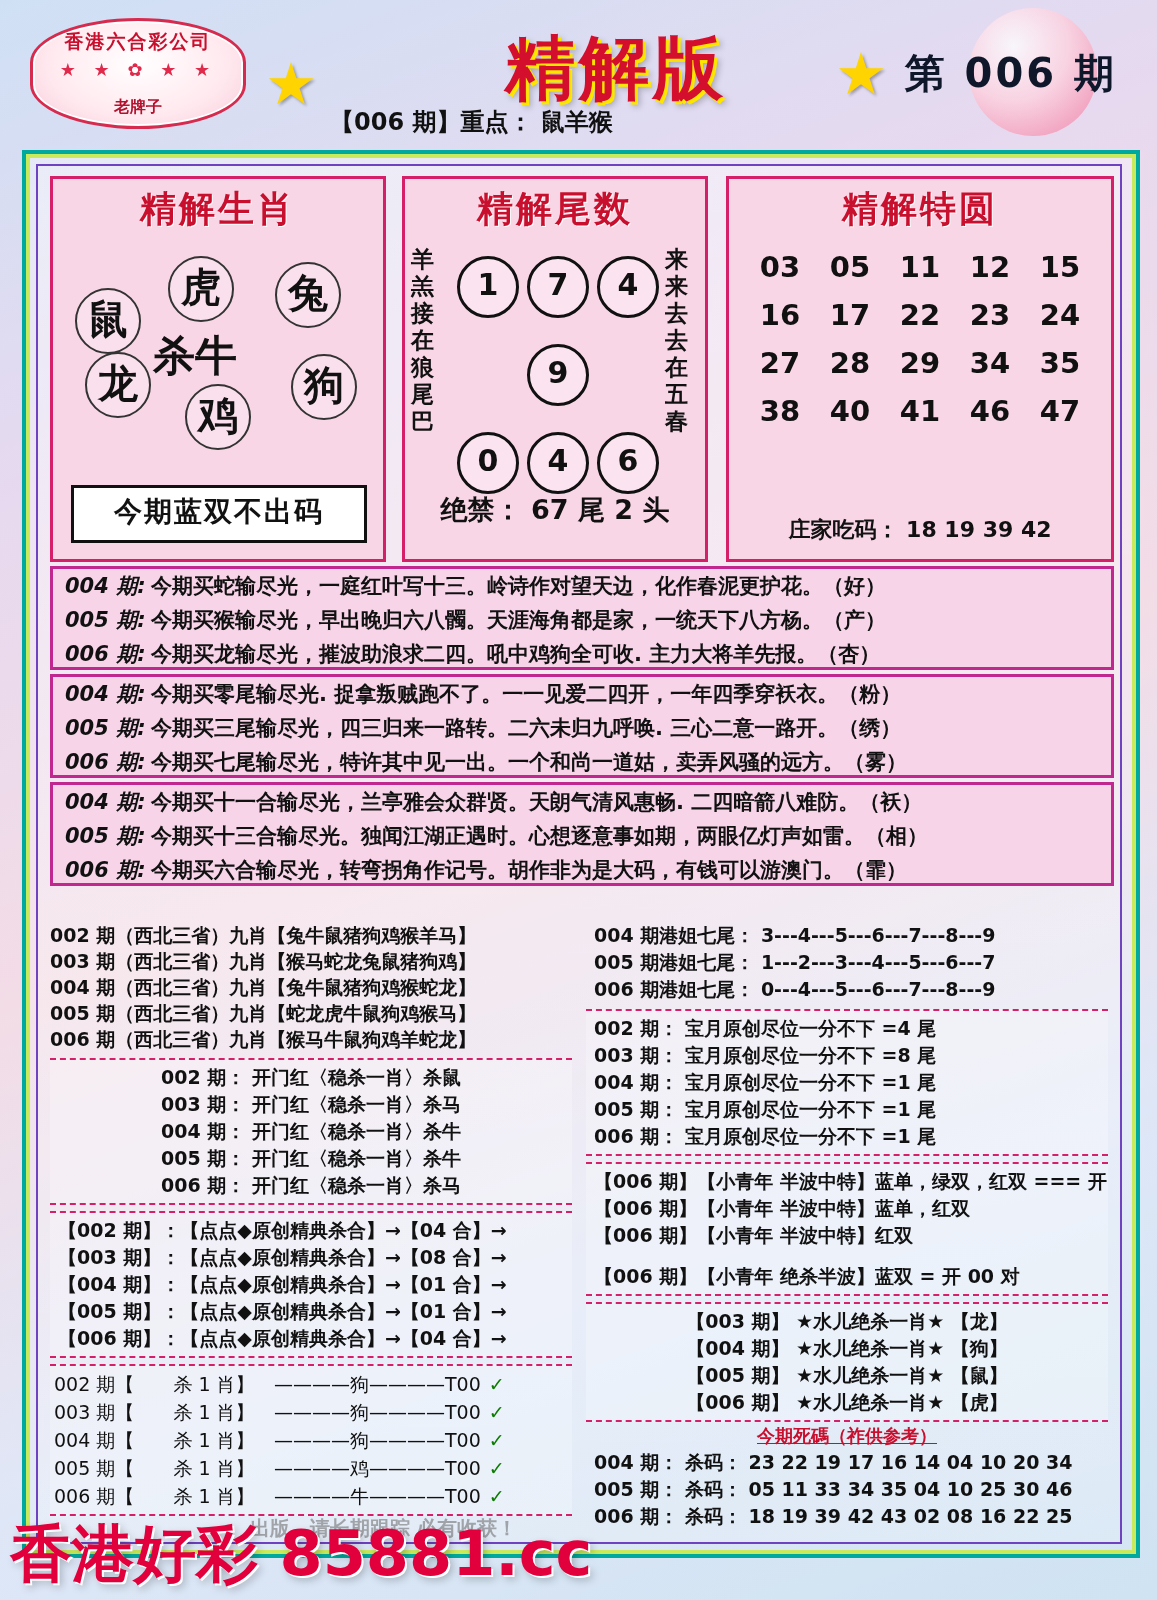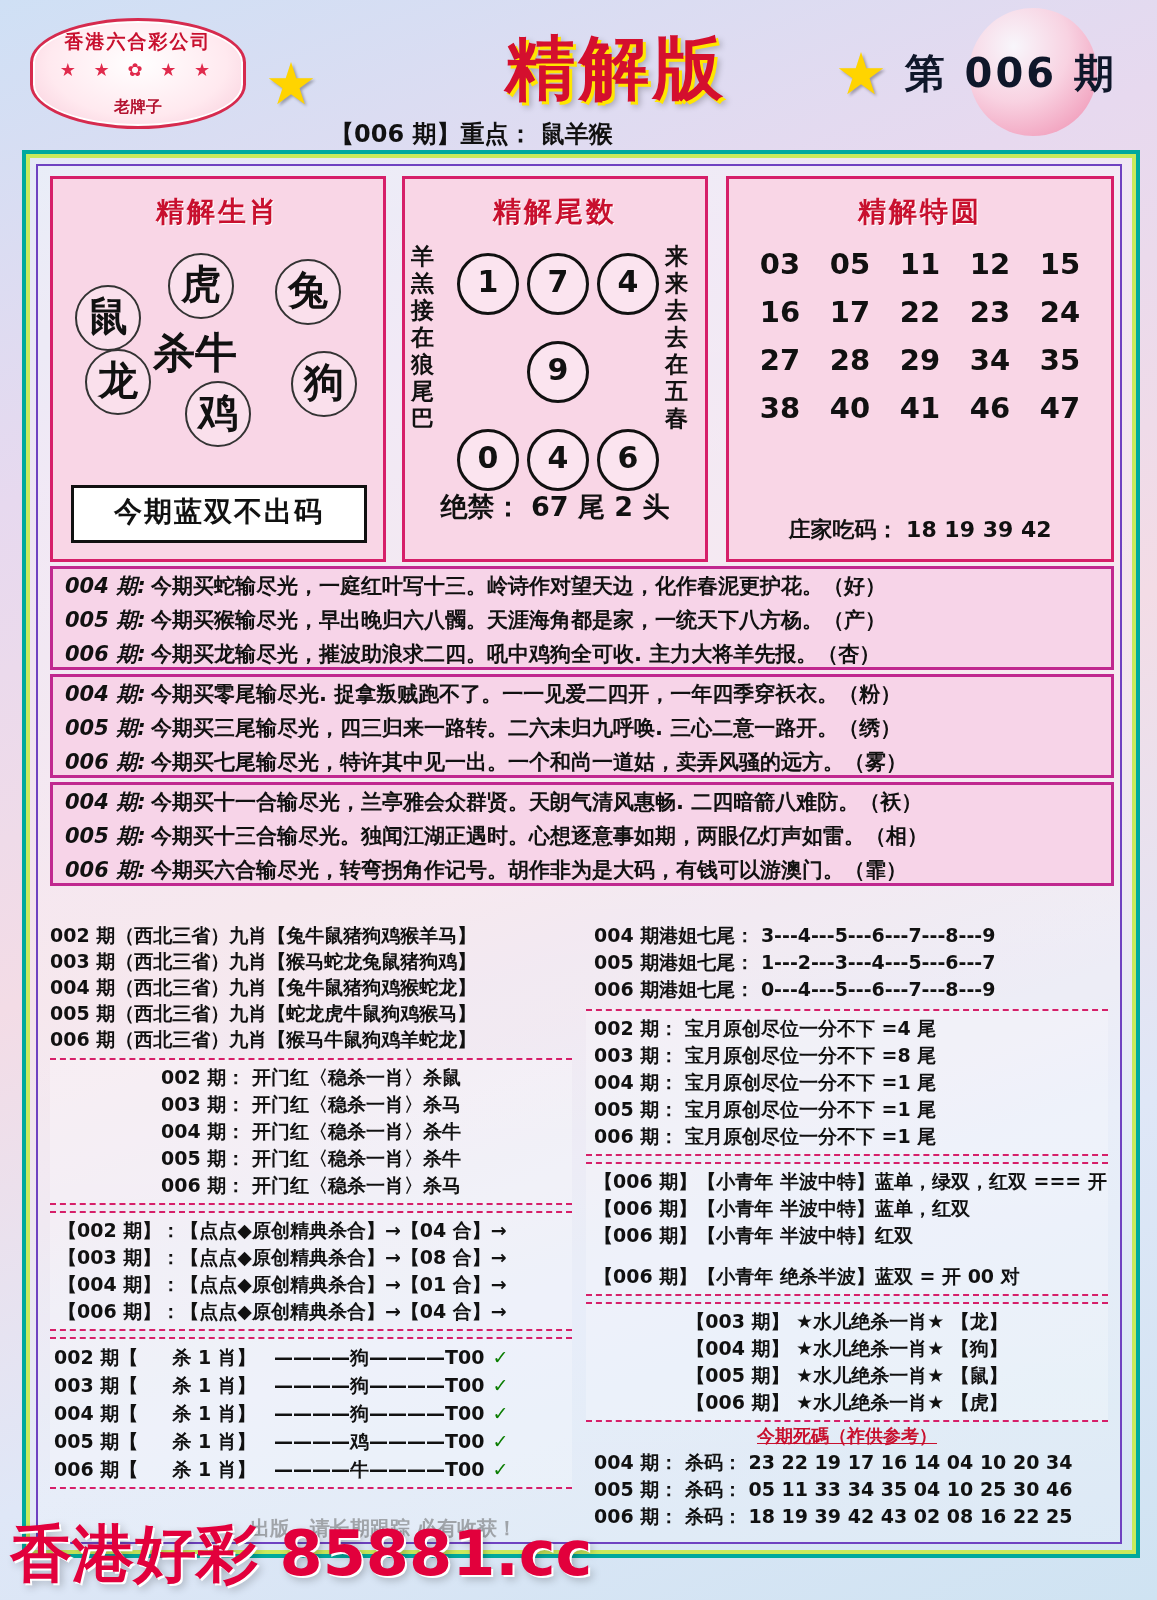--- a/index.html
+++ b/index.html
@@ -18,31 +18,31 @@
         font-family:"DejaVu Serif","Liberation Serif",serif;}
   .logo .stars{position:absolute;top:38px;left:0;width:100%;text-align:center;color:#e02a4c;font-size:18px;letter-spacing:6px;}
   .logo .l2{position:absolute;bottom:8px;left:0;width:100%;text-align:center;color:#b3122f;font-size:16px;font-weight:bold;}
   .title{position:absolute;left:505px;top:22px;font-size:70px;font-weight:bold;color:#d40f2e;
         font-family:"DejaVu Serif","Liberation Serif",serif;
         text-shadow:3px 3px 0 #ffe600,5px 5px 6px rgba(0,0,0,.25);letter-spacing:4px;}
   .star-y{position:absolute;color:#ffd400;font-size:58px;text-shadow:2px 2px 3px rgba(0,0,0,.3);}
   .issue{position:absolute;right:40px;top:46px;font-size:40px;font-weight:bold;color:#0f172a;letter-spacing:3px;}
   .ball{position:absolute;right:60px;top:8px;width:128px;height:128px;border-radius:50%;
         background:radial-gradient(circle at 35% 30%,#fff 0%,#ffd0dd 45%,#f06e96 100%);opacity:.75;}
-  .keypoint{position:absolute;left:330px;top:118px;font-size:24px;font-weight:bold;color:#111;}
+  .keypoint{position:absolute;left:330px;top:106px;font-size:24px;font-weight:bold;color:#111;}
   
   .frame{position:absolute;left:22px;top:150px;width:1110px;height:1400px;
         border:4px solid #00a99d;background:linear-gradient(180deg,rgba(255,255,255,.35),rgba(255,255,255,.08));
         box-shadow:0 0 0 4px #c9ea5c inset;}
   .inner{position:absolute;left:10px;top:10px;width:1082px;height:1376px;border:2px solid #6f42c1;
         background:rgba(255,255,255,.18);}
   
   .boxrow{position:absolute;left:12px;top:10px;width:1058px;height:380px;}
   .box{position:absolute;top:0;border:3px solid #d61f69;background:#f9d6e6;}
-  .box h3{margin:0;padding:14px 0 2px;text-align:center;font-size:28px;color:#c8102e;font-weight:bold;
+  .box h3{margin:0;padding:6px 0 2px;text-align:center;font-size:36px;color:#c8102e;font-weight:bold;
         font-family:"DejaVu Serif","Liberation Serif",serif;letter-spacing:3px;text-shadow:1px 1px 0 #fff;}
   #box-zodiac{left:0;width:330px;height:380px;}
   #box-tail{left:352px;width:300px;height:380px;}
   #box-special{left:676px;width:382px;height:380px;}
   .zgrid{position:relative;height:230px;}
   .zo{position:absolute;font-size:40px;font-weight:bold;color:#111;
       font-family:"DejaVu Serif","Liberation Serif",serif;
       border:2px solid #333;border-radius:50%;width:62px;height:62px;line-height:58px;text-align:center;background:rgba(255,255,255,.25);}
   .zo.plain{border:none;background:none;width:auto;height:auto;line-height:normal;}
   .noteA{position:absolute;left:18px;bottom:16px;width:290px;height:52px;border:3px solid #111;background:#fff;
@@ -64,21 +64,21 @@
   #vb1{top:400px;height:98px;}
   #vb2{top:508px;height:98px;}
   #vb3{top:616px;height:98px;}
   
   .colL{position:absolute;left:12px;top:724px;width:522px;}
   .colR{position:absolute;left:548px;top:724px;width:522px;}
   .lst{font-size:19px;color:#111;font-weight:bold;line-height:26px;margin-top:32px;}
   .bordered{border-top:2px dashed #d61f69;border-bottom:2px dashed #d61f69;margin-top:6px;padding:4px 0;background:rgba(255,255,255,.25);}
   .rowC{text-align:center;font-size:19px;font-weight:bold;color:#111;line-height:27px;}
   .rowL{font-size:19px;font-weight:bold;color:#111;line-height:27px;padding-left:8px;}
-  .killrow{display:flex;font-size:19px;font-weight:bold;color:#111;line-height:28px;padding-left:4px;}
+  .killrow{display:flex;font-size:19px;font-weight:normal;color:#111;line-height:28px;padding-left:4px;}
   .killrow span{display:inline-block;}
   .chk{color:#0a7d00;}
   
   .wm{position:absolute;left:10px;bottom:4px;font-size:62px;font-weight:bold;color:#e2003c;
       text-shadow:2px 2px 0 #fff,4px 4px 8px rgba(0,0,0,.25);font-family:"DejaVu Sans","Liberation Sans",sans-serif;}
   .faint{position:absolute;left:250px;bottom:58px;font-size:20px;color:#6a6a6a;opacity:.55;font-weight:bold;}
 </style>
 </head>
 <body>
 
@@ -220,20 +220,21 @@
         <div class="rowC">003 期： 开门红〈稳杀一肖〉杀马</div>
         <div class="rowC">004 期： 开门红〈稳杀一肖〉杀牛</div>
         <div class="rowC">005 期： 开门红〈稳杀一肖〉杀牛</div>
         <div class="rowC">006 期： 开门红〈稳杀一肖〉杀马</div>
       </div>
 
       <div class="bordered">
         <div class="rowL">【002 期】：【点点◆原创精典杀合】→【04 合】→</div>
         <div class="rowL">【003 期】：【点点◆原创精典杀合】→【08 合】→</div>
         <div class="rowL">【004 期】：【点点◆原创精典杀合】→【01 合】→</div>
+        <div class="rowL">【005 期】：【点点◆原创精典杀合】→【01 合】→</div>
         <div class="rowL">【006 期】：【点点◆原创精典杀合】→【04 合】→</div>
       </div>
 
       <div class="bordered">
         <div class="killrow">
           <span style="width:100px">002 期【</span>
           <span style="width:120px;text-align:center">杀 1 肖】</span>
           <span>————</span>
           <span>狗</span>
           <span>————T00</span>

